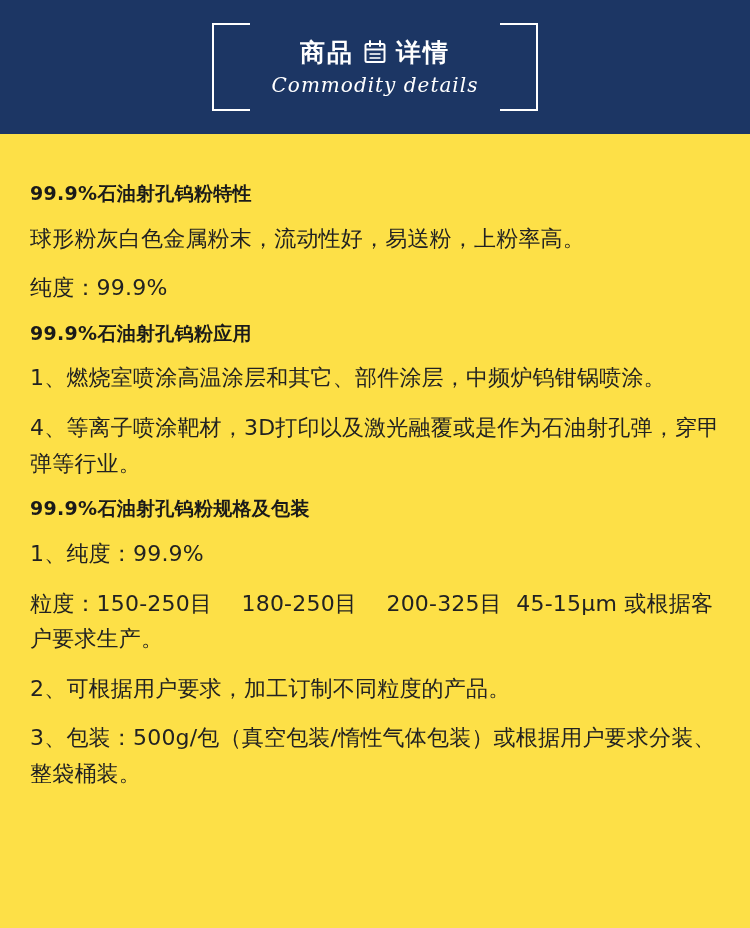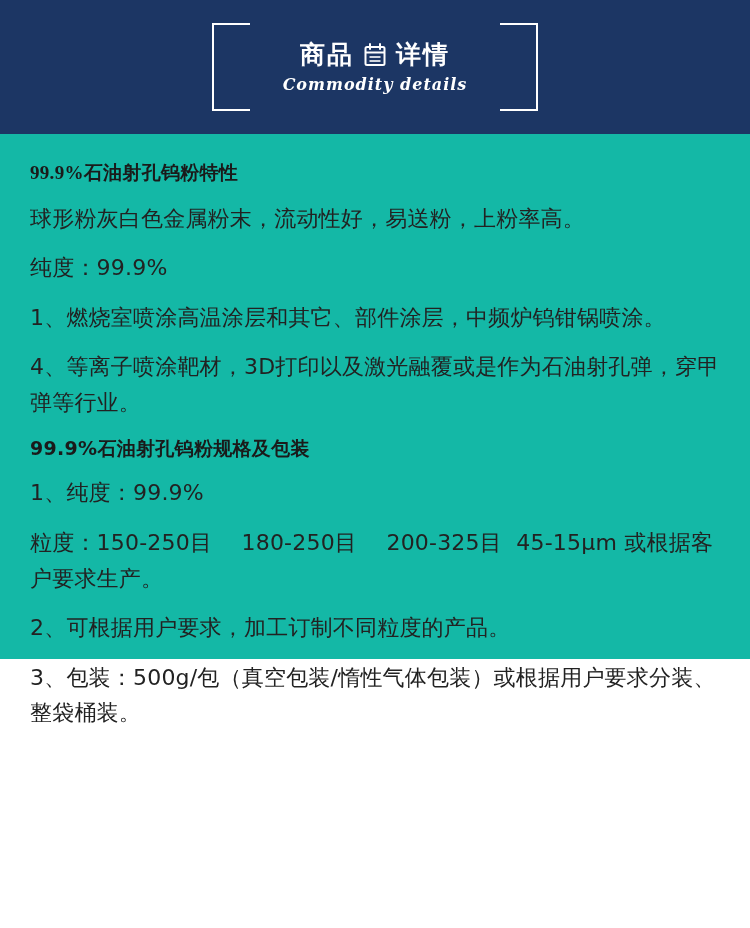--- a/index.html
+++ b/index.html
@@ -8,23 +8,23 @@
   }
   body {
     width: 750px;
     height: 928px;
     background: #ffffff;
     font-family: "DejaVu Sans", "Liberation Sans", sans-serif;
     overflow: hidden;
   }
   .page {
     width: 750px;
-    height: 659px;
+    height: 928px;
     position: relative;
-    background: #14b8a6;
+    background: #fde047;
   }
 
   
   .banner {
     width: 750px;
     height: 134px;
     background: #1c3664;
     position: relative;
     display: flex;
     align-items: center;
@@ -71,42 +71,41 @@
     margin-top: 2px;
   }
   .banner-icon {
     display: inline-block;
     width: 22px;
     height: 24px;
     position: relative;
   }
   .banner-sub {
     color: #ffffff;
-    font-size: 16px;
+    font-size: 20px;
     font-style: italic;
     font-family: "DejaVu Serif", "Liberation Serif", serif;
     letter-spacing: 1px;
     margin-top: 8px;
-    font-weight: bold;
   }
 
   
   .content {
     padding: 26px 30px 0 30px;
     box-sizing: border-box;
   }
   .h {
     font-size: 19px;
     font-weight: bold;
     color: #1a1a1a;
     margin: 12px 0 14px 0;
     line-height: 1.4;
     letter-spacing: 0.3px;
   }
-  .h.first { margin-top: 0; font-family: Liberation Serif, serif; }
+  .h.first { margin-top: 20px; }
   .p {
     font-size: 22px;
     color: #222222;
     line-height: 1.62;
     margin: 0 0 14px 0;
     letter-spacing: 0.2px;
   }
   .nowrap-gap { white-space: pre-wrap; margin-top: 8px; }
 </style>
 </head>
@@ -140,20 +139,21 @@
 
   <div class="content">
 
     <div>
       <div class="h first">99.9%石油射孔钨粉特性</div>
       <p class="p">球形粉灰白色金属粉末，流动性好，易送粉，上粉率高。</p>
       <p class="p">纯度：99.9%</p>
     </div>
 
     <div>
+      <div class="h">99.9%石油射孔钨粉应用</div>
       <p class="p">1、燃烧室喷涂高温涂层和其它、部件涂层，中频炉钨钳锅喷涂。</p>
       <p class="p">4、等离子喷涂靶材，3D打印以及激光融覆或是作为石油射孔弹，穿甲弹等行业。</p>
     </div>
 
     <div>
       <div class="h">99.9%石油射孔钨粉规格及包装</div>
       <p class="p">1、纯度：99.9%</p>
       <p class="p nowrap-gap">粒度：150-250目　 180-250目　 200-325目  45-15μm 或根据客户要求生产。</p>
       <p class="p">2、可根据用户要求，加工订制不同粒度的产品。</p>
       <p class="p">3、包装：500g/包（真空包装/惰性气体包装）或根据用户要求分装、整袋桶装。</p>

